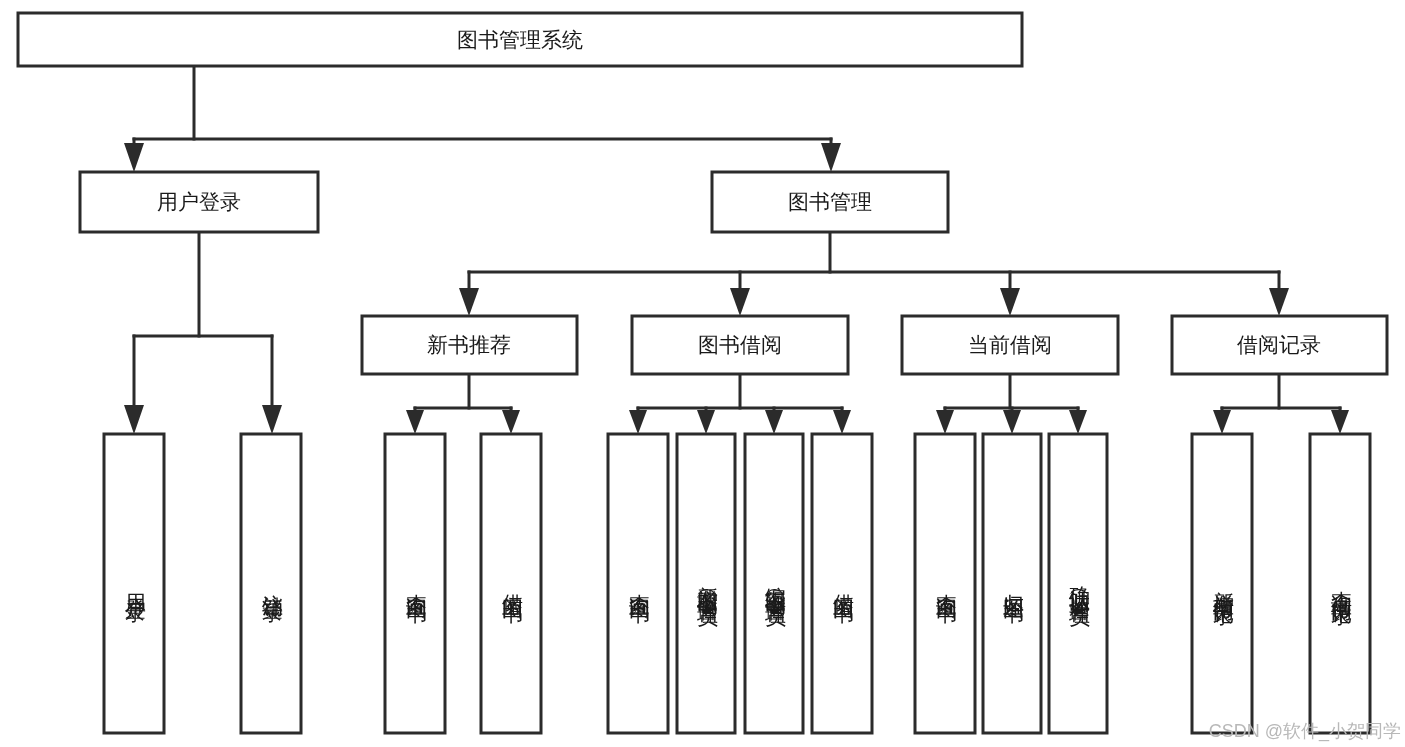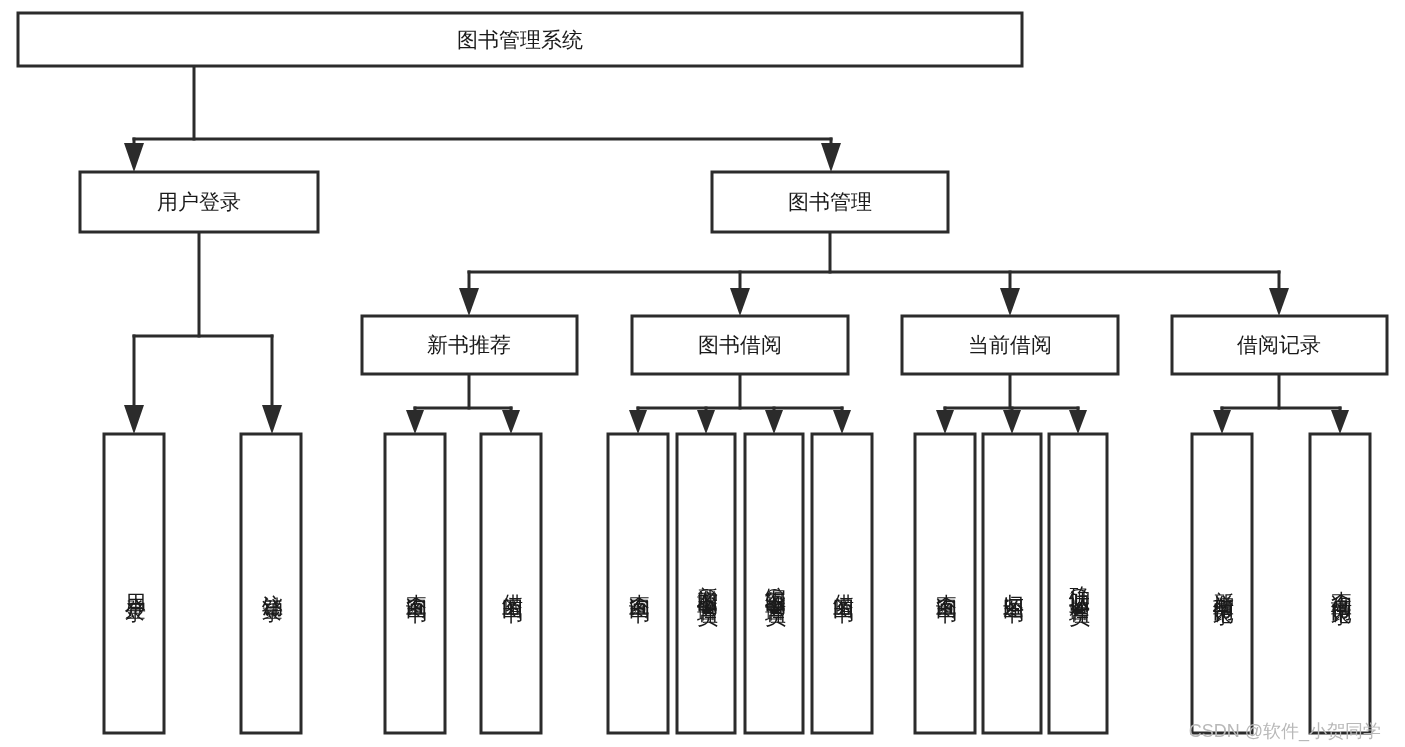--- a/index.html
+++ b/index.html
@@ -52,21 +52,21 @@
     fill: #1a1a1a;
     font-family: "Liberation Sans", "DejaVu Sans", sans-serif;
     font-size: 21px;
     text-anchor: middle;
     dominant-baseline: middle;
     writing-mode: vertical-rl;
     letter-spacing: 3px;
   }
   .watermark {
     position: absolute;
-    right: 24px;
+    right: 4px;
     bottom: 4px;
     font-family: "Liberation Sans", "DejaVu Sans", sans-serif;
     font-size: 18px;
     color: #b8b8b8;
     white-space: nowrap;
     pointer-events: none;
   }
 </style>
 </head>
 <body>

